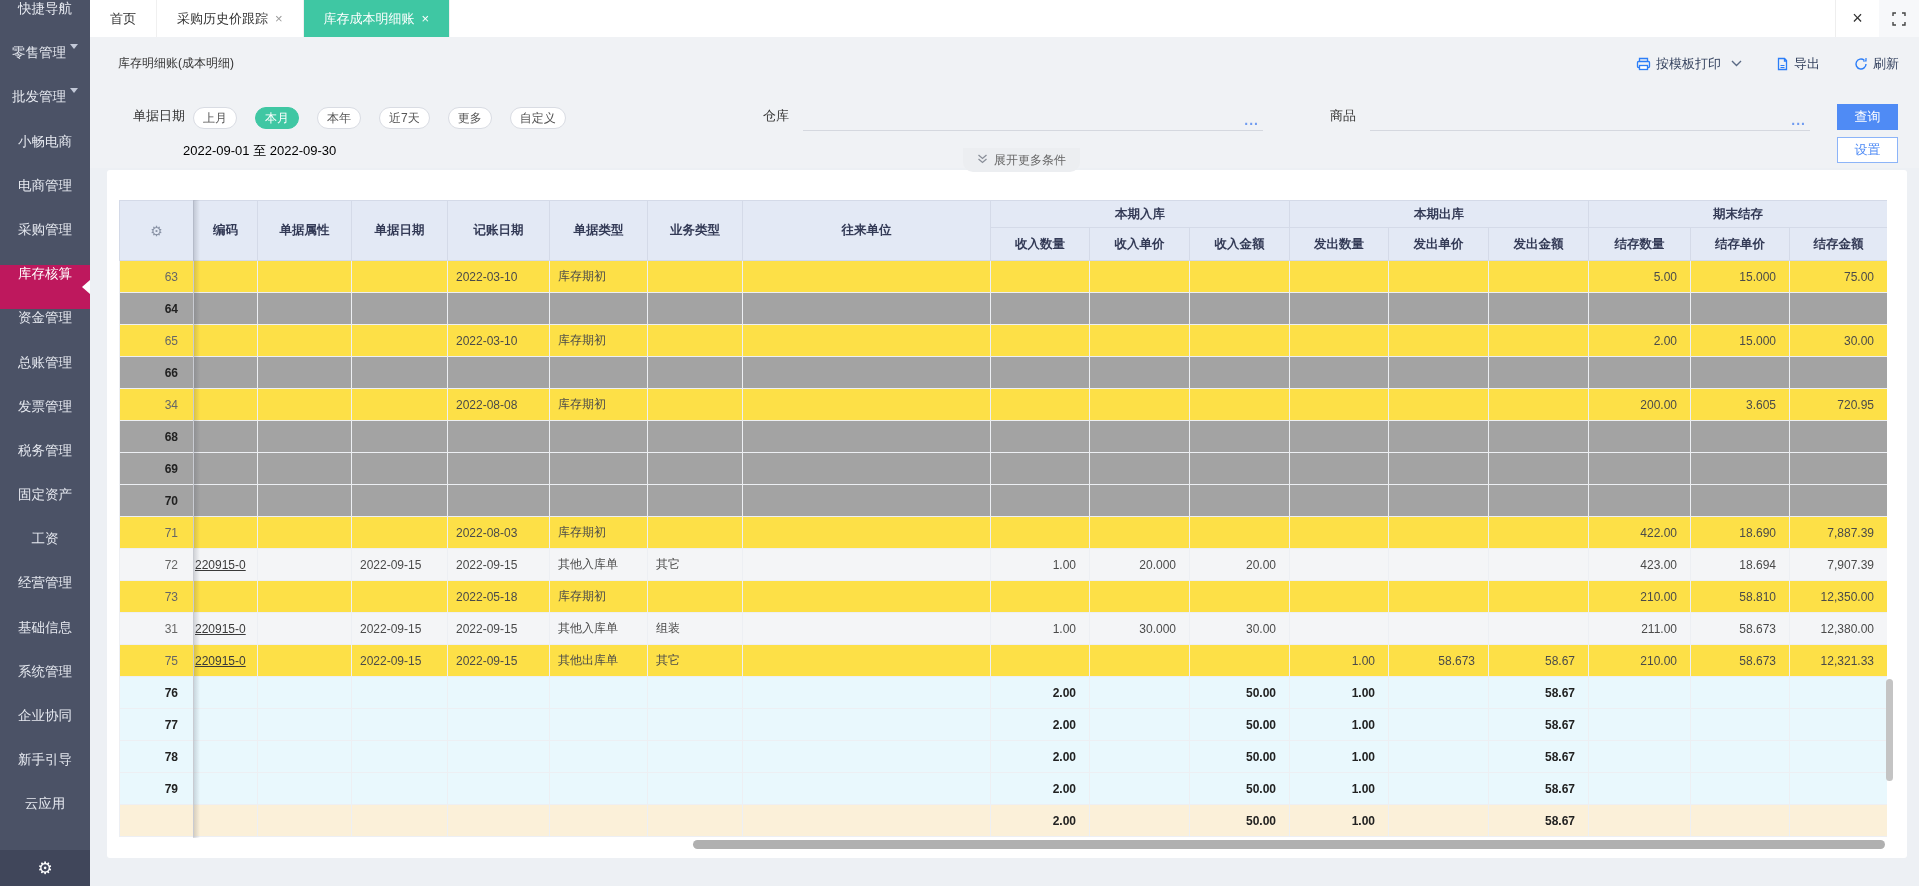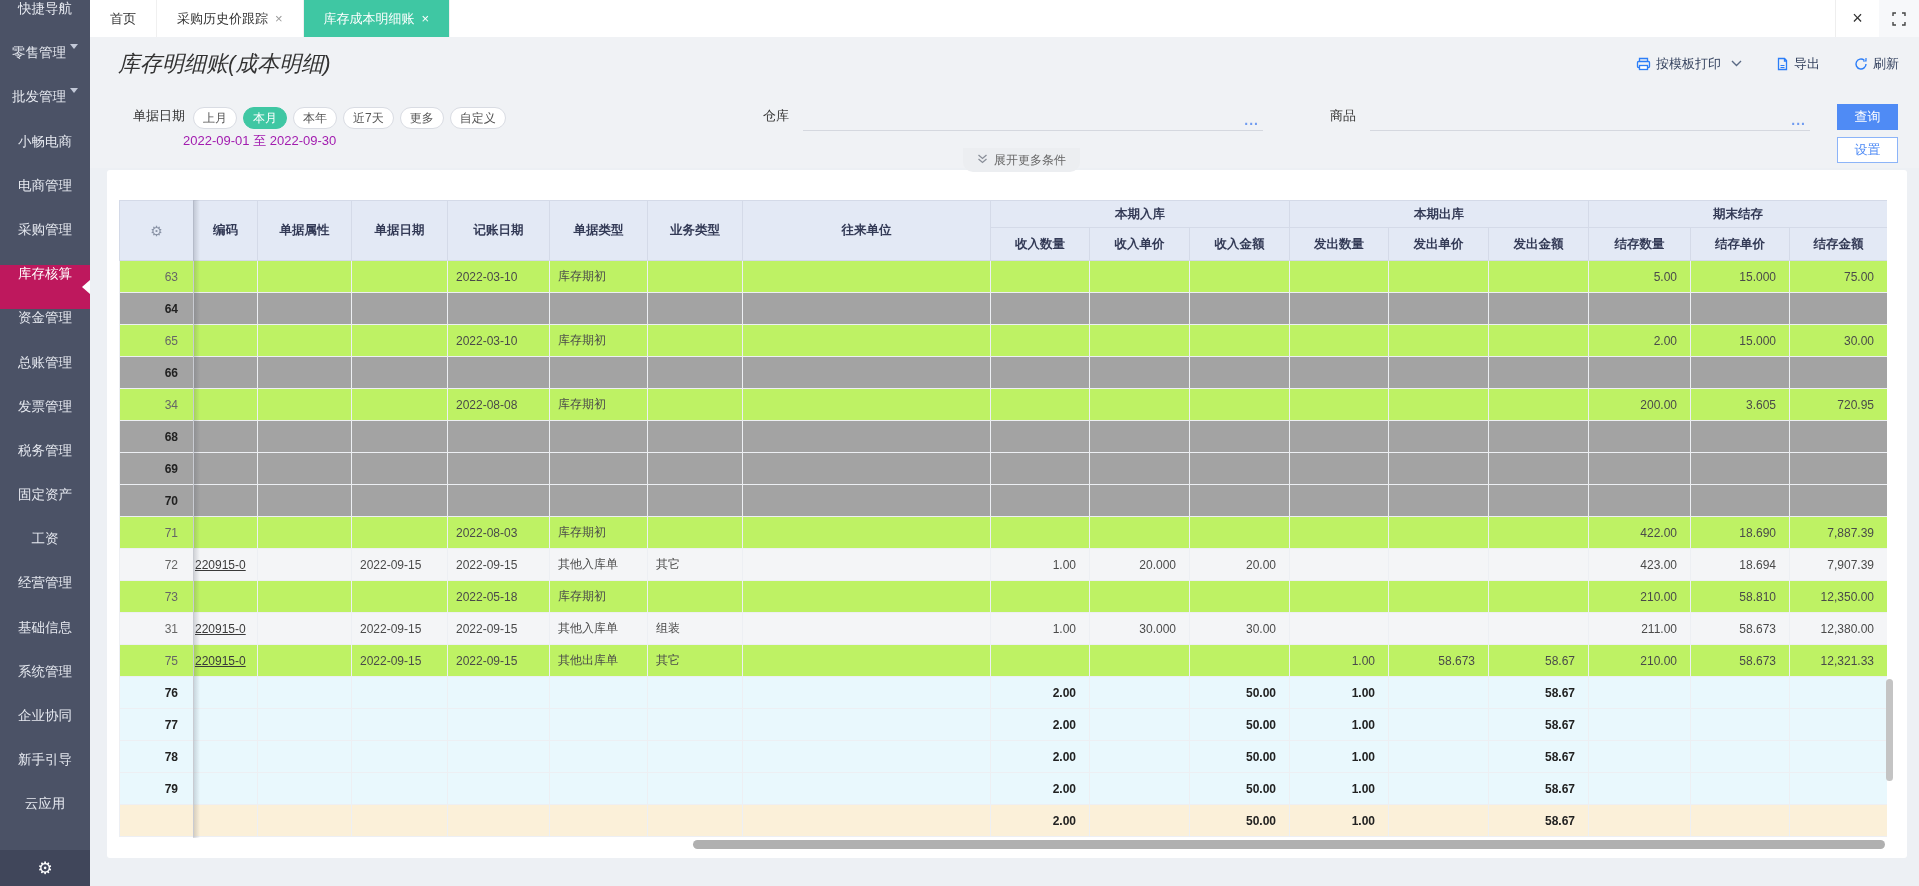--- a/index.html
+++ b/index.html
@@ -34,36 +34,36 @@
   .tab.active .tab-close { color:#fff; }
   .tab-winctrl { display:flex; align-items:center; }
   .win-close { width:44px; height:37px; display:flex; align-items:center; justify-content:center;
                border-left:1px solid #eee; font-size:18px; color:#333; cursor:pointer; }
   .win-full { width:40px; height:37px; display:flex; align-items:center; justify-content:center;
               background:#f7f8fa; cursor:pointer; }
 
   
   .titlebar { position:absolute; top:37px; left:0; width:1829px; height:53px; background:#f0f2f5;
               display:flex; align-items:center; justify-content:space-between; padding:0 20px 0 28px; }
-  .page-title { font-size:22px; color:#333; font-weight:400;font-style:italic; }
+  .page-title { font-size:12px; color:#333; font-weight:400; }
   .title-actions { display:flex; align-items:center; gap:10px; font-size:13px; color:#33415e; }
   .t-act { display:flex; align-items:center; gap:5px; cursor:pointer; }
   .t-act svg { display:block; }
   .t-sep { width:14px; }
   .chev { cursor:pointer; display:flex; align-items:center; }
 
   
   .filterbar { position:absolute; top:90px; left:0; width:1829px; height:78px; background:#f0f2f5; }
   .f-label { font-size:13px; color:#333; }
   .f-date { position:absolute; left:43px; top:17px; display:flex; gap:8px; }
-  .pillrow { display:flex; gap:6px;justify-content:center; }
+  .pillrow { display:flex; gap:18px;justify-content:center; }
   .pill { height:22px; padding:0 9px; display:flex; align-items:center; border:1px solid #d9dce3;
           border-radius:12px; background:#fff; font-size:12px; color:#555; cursor:pointer; white-space:nowrap; }
   .pill.active { background:#3fc7a3; border-color:#3fc7a3; color:#fff; }
-  .date-range { position:absolute; left:93px; top:42px; font-size:13px; color:#a21caf; }
+  .date-range { position:absolute; left:93px; top:52px; font-size:13px; color:#000000; }
   .f-field { position:absolute; top:17px; display:flex; }
   .f-wh { left:673px; }
   .f-gd { left:1240px; }
   .u-input { position:relative; border-bottom:1px solid #d5d8df; height:24px; margin-left:14px; cursor:text; }
   .u-input .dots { position:absolute; right:4px; bottom:2px; color:#6f9bf0; font-size:14px; font-weight:bold;
           letter-spacing:1px; cursor:pointer; }
   .f-btns { position:absolute; left:1747px; top:14px; width:62px; }
   .btn { display:block; width:61px; height:26px; border-radius:0; font-size:13px; cursor:pointer; }
   .btn-primary { background:#4f8bf5; border:1px solid #4f8bf5; color:#fff; margin-bottom:7px; }
   .btn-ghost { background:#fff; border:1px solid #8cb4f8; color:#4f8bf5; }
@@ -80,21 +80,21 @@
   thead th { background:#e3e9f5; border:1px solid #d4dae8; color:#333a56; font-size:12.5px; font-weight:bold; }
   thead tr.grp th { height:27px;margin-top:12px; }
   thead tr.sub th { height:33px; }
   thead th.gearcell { color:#8a93a6; font-weight:normal; font-size:14px; }
   tbody tr { height:32px; }
   tbody td { border:1px solid #edeff3; font-size:12px; color:#4a4a4a; overflow:hidden; white-space:nowrap; }
   td.num { text-align:right; padding-right:13px; }
   td.txt { text-align:left; padding-left:8px; }
   td.code { text-align:left; padding-left:1px; }
   td.rownum { text-align:right; padding-right:15px; color:#666; }
-  .r-white { background:#bef264; }
+  .r-white { background:#fde047; }
   .r-cyan  { background:#a3a3a3; }
   .r-gray  { background:#f4f5f7; }
   .r-cyan td.rownum, .r-sum td.rownum { color:#222; font-weight:bold; }
   .r-sum   { background:#e9f8fd; }
   .r-sum td { font-weight:bold; color:#222; }
   .r-total { background:#fbf0d9; }
   .r-total td { font-weight:bold; color:#222; }
   .codelink { text-decoration:underline; color:#3a3a3a; cursor:pointer; }
   .col-shadow { position:absolute; left:86px; top:30px; width:7px; height:638px; pointer-events:none;
                 background:linear-gradient(to right, rgba(60,65,80,0.22), rgba(60,65,80,0)); }

